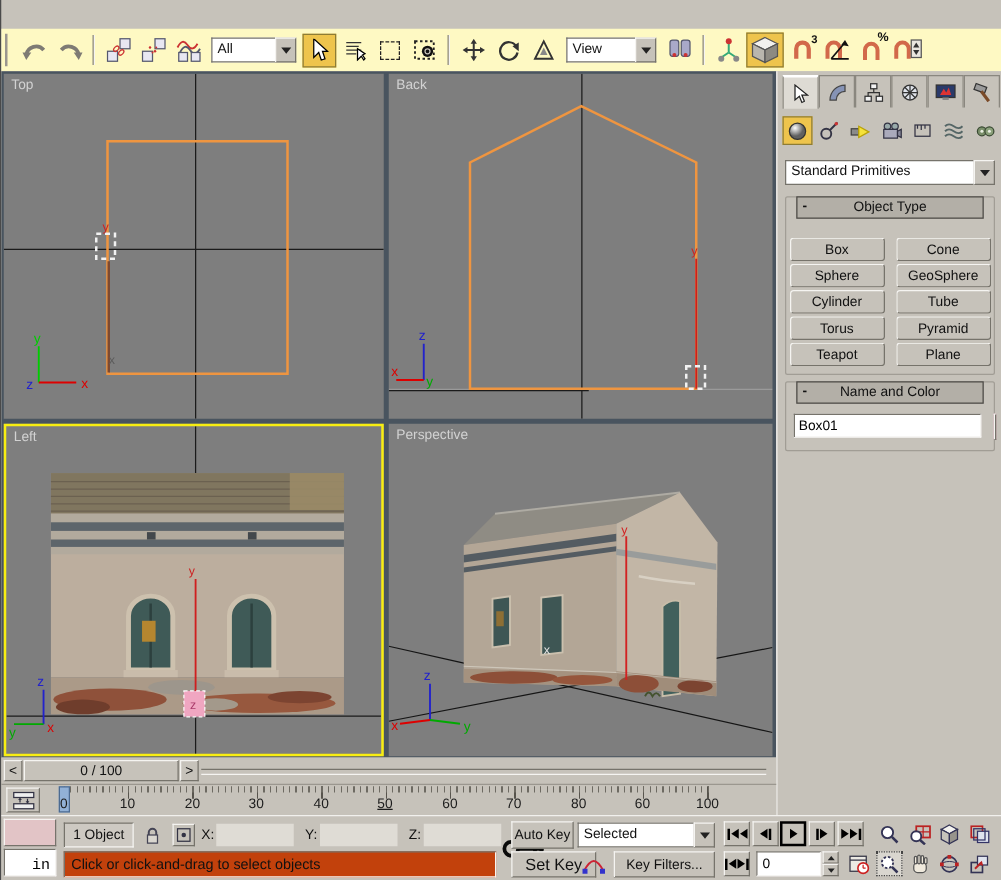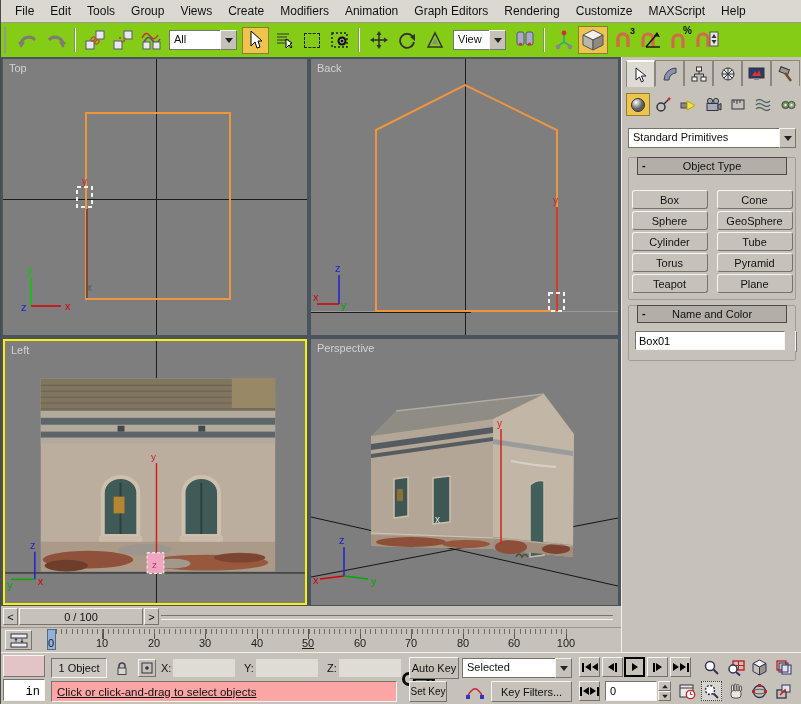--- a/index.html
+++ b/index.html
@@ -18,21 +18,21 @@
   .tri{width:0;height:0;border-top:4px solid transparent;border-bottom:4px solid transparent;display:inline-block;}
   .tl{border-right:6px solid #000;} .tr{border-left:6px solid #000;}
   .bar{width:2px;height:9px;background:#000;display:inline-block;}
   .ddown{width:0;height:0;border-left:4px solid transparent;border-right:4px solid transparent;border-top:5px solid #222;}
   .dup{width:0;height:0;border-left:4px solid transparent;border-right:4px solid transparent;border-bottom:5px solid #222;}
   
   .menubar{position:absolute;top:0;left:0;right:0;height:22px;background:#dbd8d1;
            border-bottom:1px solid #9b978f;display:flex;align-items:center;padding-left:6px;}
   .menu-item{padding:3px 8px;font-size:12px;}
   
-  .toolbar{position:absolute;top:23px;left:0;right:0;height:34px;background:#84cc16;
+  .toolbar{position:absolute;top:23px;left:0;right:0;height:34px;background:#fef9c3;
            display:flex;align-items:center;gap:1px;padding-left:3px;}
   .tbtn{width:27px;height:27px;}
   .tsep{width:0;height:24px;border-left:1px solid #8a877f;border-right:1px solid #f4f3f0;margin:0 4px;}
   .thandle{width:3px;height:26px;border-left:2px solid #9a968e;margin-right:4px;}
   .dd{display:flex;height:20px;box-sizing:border-box;}
   .dd-text{flex:1;background:#fff;border:1px solid #76736b;border-right:none;padding:2px 3px 0 4px;font-size:11px;overflow:hidden;white-space:nowrap;}
   .dd-btn{width:17px;display:flex;align-items:center;justify-content:center;}
   
   .vp-area{position:absolute;top:57px;left:0;width:620px;height:549px;background:#49545f;}
   .vp{position:absolute;background:#7e7e7e;}
@@ -82,55 +82,39 @@
   .ticklbl:nth-of-type(9){left:414px;}.ticklbl:nth-of-type(10){left:465px;}
   .ticklbl:nth-of-type(11){left:517px;}
   
   .statusbar{position:absolute;top:652px;left:0;width:801px;height:52px;background:#c6c2ba;border-top:1px solid #f1f0ed;}
   .sb{position:absolute;box-sizing:border-box;}
   .pinkbox{left:2px;top:2px;width:42px;height:22px;background:#e2c4c6;border-top:1px solid #f5f4f1;border-left:1px solid #f5f4f1;border-right:1px solid #76736b;border-bottom:1px solid #76736b;}
   .listener{left:2px;top:26px;width:42px;height:22px;text-align:right;font-size:12px;padding:3px 4px 0 0;}
   .selcount{left:50px;top:5px;width:56px;height:20px;display:flex;align-items:center;justify-content:center;background:#cdc9c2;}
   .coordlbl{top:9px;font-size:11px;}
   .coordfld{top:6px;width:62px;height:18px;background:#dfdcd5;border:none;font:11px "Liberation Sans",sans-serif;padding:0 3px;}
-  .prompt{left:50px;top:28px;width:346px;height:21px;display:flex;align-items:center;padding-left:5px;background:#fca5a5;font-size:11.5px;text-decoration:underline;}
+  .prompt{left:50px;top:28px;width:346px;height:21px;display:flex;align-items:center;padding-left:5px;background:#c2410c;font-size:11.5px;}
   .akbtn{left:408px;top:4px;width:50px;height:22px;font-size:11px;}
-  .skbtn{left:408px;top:28px;width:38px;height:21px;font-size:10px;}
+  .skbtn{left:408px;top:28px;width:68px;height:21px;font-size:13px;}
   .seldd{left:461px;top:5px;width:110px;}
   .curvebtn{left:462px;top:28px;width:24px;height:21px;}
   .kfbtn{left:490px;top:28px;width:81px;height:21px;font-size:11px;}
   .pb{width:21px;height:20px;gap:1px;}
   .playb{border:2px solid #000;}
   .navb{width:21px;height:20px;}
   .framefld{left:604px;top:28px;width:52px;height:20px;font:11px "Liberation Sans",sans-serif;padding:0 4px;}
   .spin{left:657px;top:28px;width:13px;height:20px;display:flex;flex-direction:column;}
   .spin>div{flex:1;display:flex;align-items:center;justify-content:center;}
   .dashed-sel{background:#d9d6cf !important;border:1px dotted #444 !important;}
 </style>
 </head>
 <body>
 
 <div class="app">
 
-  <div class="menubar">
-
-  <div class="menu-item">File</div>
-      <div class="menu-item">Edit</div>
-      <div class="menu-item">Tools</div>
-      <div class="menu-item">Group</div>
-      <div class="menu-item">Views</div>
-      <div class="menu-item">Create</div>
-      <div class="menu-item">Modifiers</div>
-      <div class="menu-item">Animation</div>
-      <div class="menu-item">Graph Editors</div>
-      <div class="menu-item">Rendering</div>
-      <div class="menu-item">Customize</div>
-      <div class="menu-item">MAXScript</div>
-      <div class="menu-item">Help</div>
-    </div>
 
   <div class="toolbar">
     <div class="thandle"></div>
     <div class="tbtn btn">
         <svg width="22" height="18">
           <path d="M4 13 A8 8 0 0 1 18 9" fill="none" stroke="#7e7b74" stroke-width="3"></path>
           <polygon points="1,11 8,11 4,17" fill="#7e7b74"></polygon>
         </svg>
       </div>
     <div class="tbtn btn">
@@ -218,21 +202,21 @@
           <path d="M15 6 A7 7 0 1 0 16 11" fill="none" stroke="#333" stroke-width="1.8"></path>
           <polygon points="17,3 17,10 12,6" fill="#333"></polygon>
         </svg>
       </div>
     <div class="tbtn btn">
         <svg width="18" height="18">
           <polygon points="2,16 9,2 16,16" fill="none" stroke="#333" stroke-width="1.5"></polygon>
           <polygon points="6,13 12,13 9,7" fill="#888"></polygon>
         </svg>
       </div>
-    <div class="dd" style="width:53px;margin:0 4px;">
+    <div class="dd" style="width:72px;margin:0 4px;">
       <div class="dd-text">View</div>
       <div class="dd-btn raised btn">
           <span class="ddown"></span>
         </div>
     </div>
     <div class="tbtn btn">
         <svg width="20" height="20">
           <rect x="2" y="2" width="7" height="13" rx="2" fill="#a9a9c9" stroke="#55586e"></rect>
           <rect x="11" y="2" width="7" height="13" rx="2" fill="#a9a9c9" stroke="#55586e"></rect>
           <circle cx="5.5" cy="14" r="1.6" fill="#c33"></circle>

